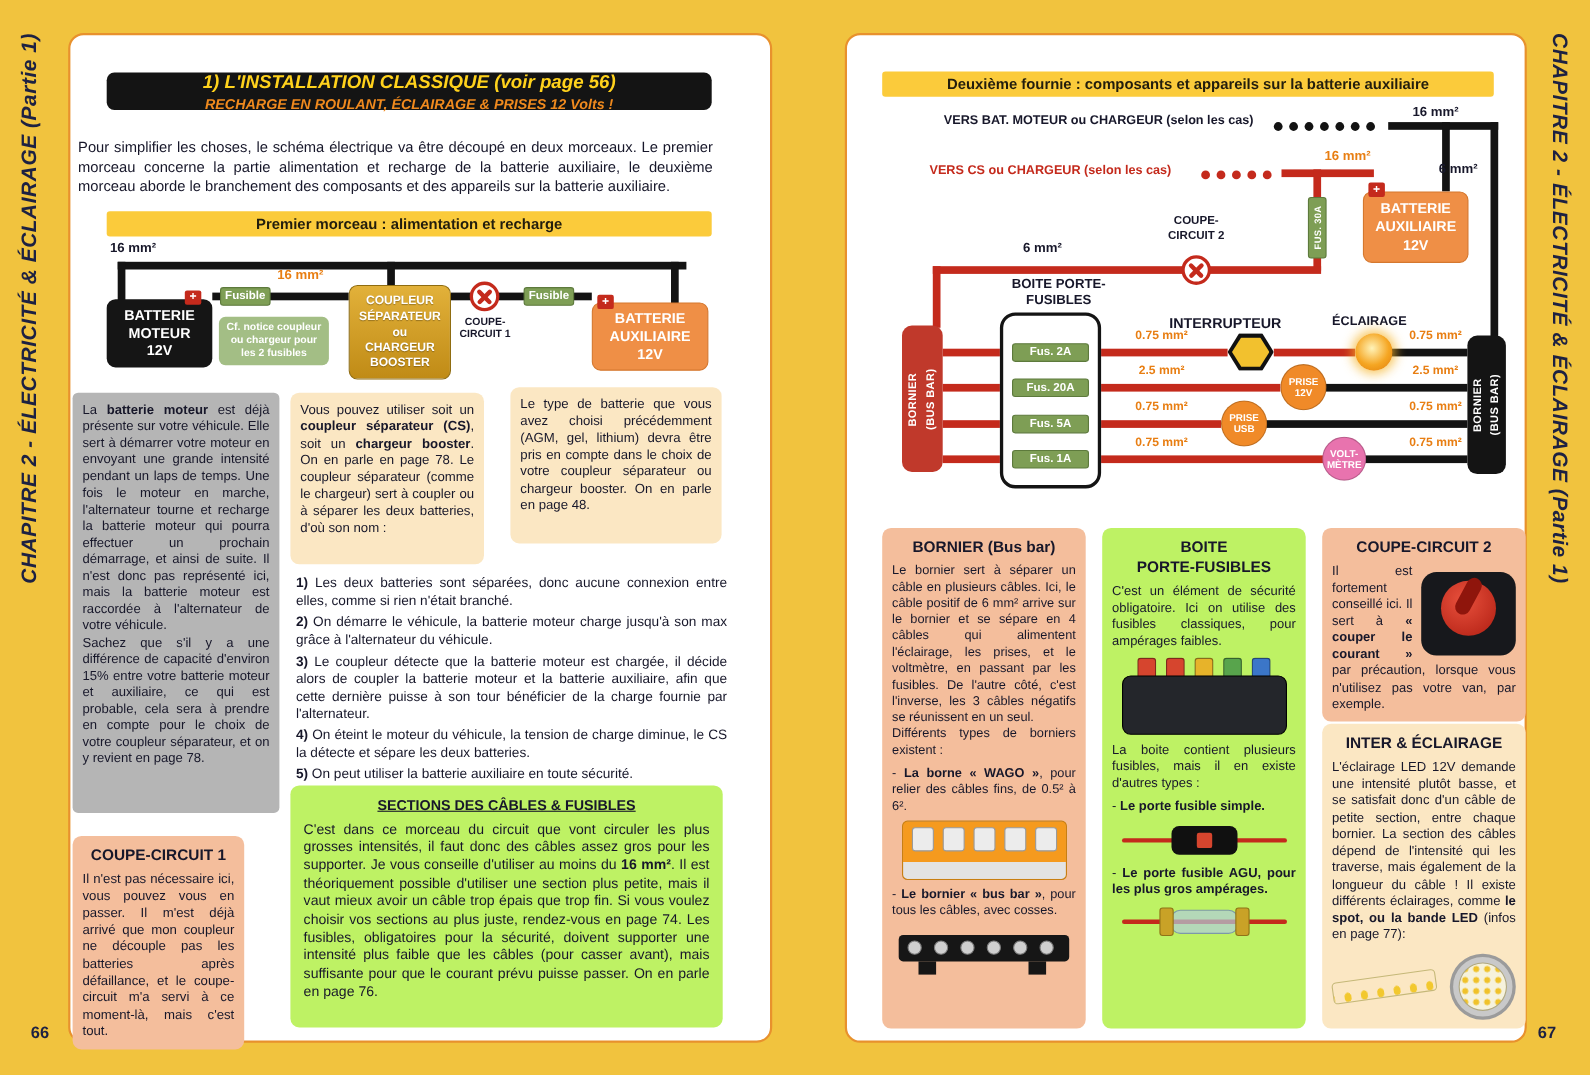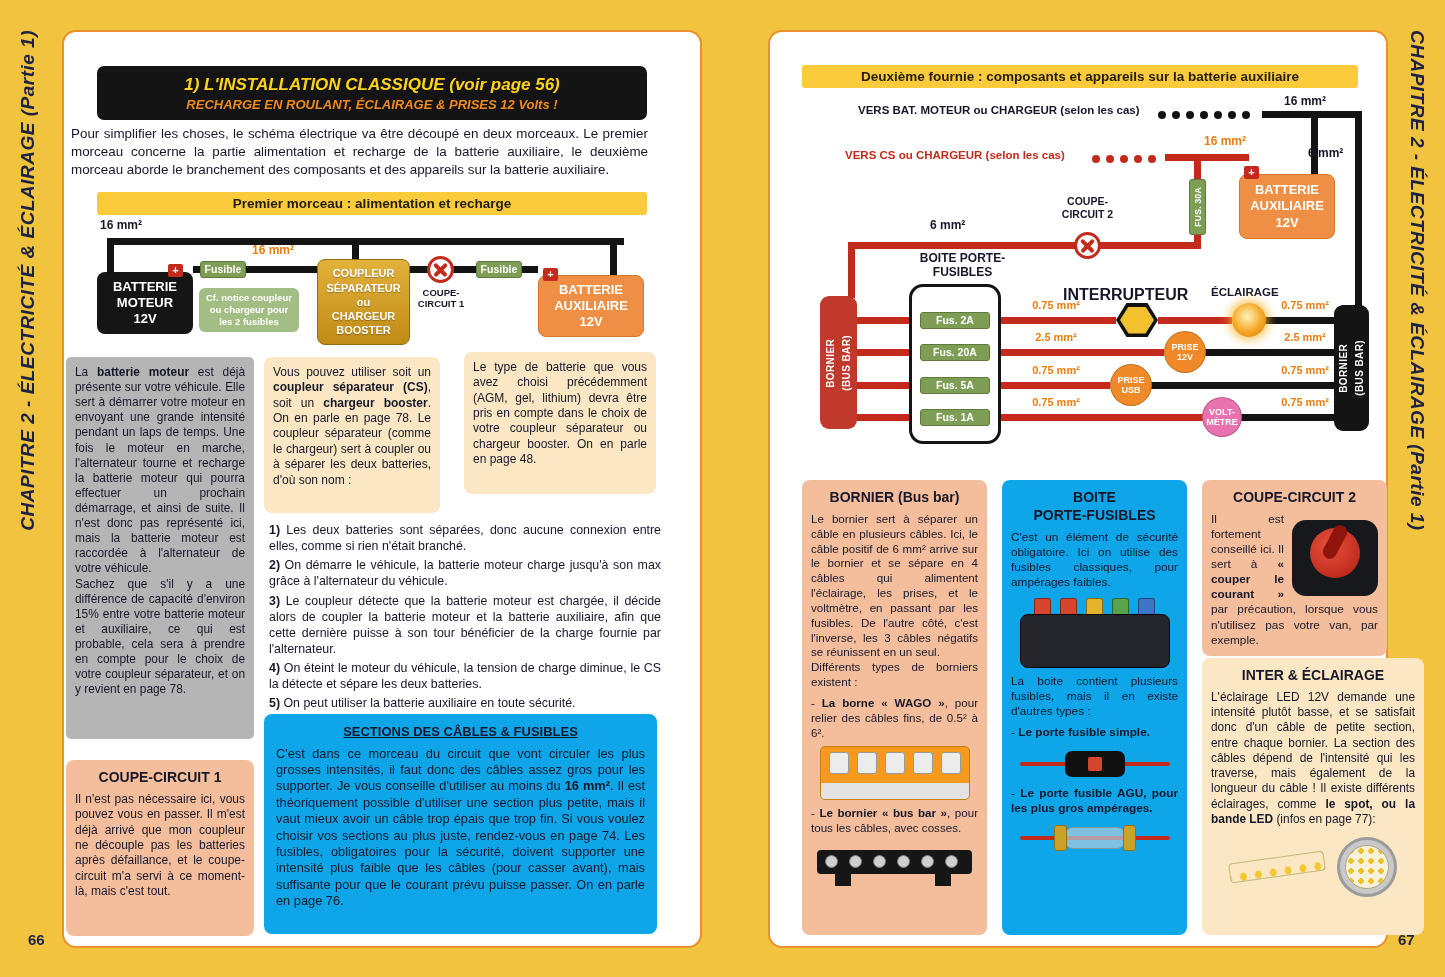--- a/index.html
+++ b/index.html
@@ -12,21 +12,21 @@
 
   
   .page { position:absolute; background:#fff; border:2px solid #E8912D; border-radius:14px; }
   .spine { position:absolute; width:52px; height:505px; top:28px; display:flex; align-items:center; justify-content:center; }
   .spine span { writing-mode:vertical-rl; font-weight:bold; font-style:italic; font-size:19px; color:#1d2142; letter-spacing:.5px; }
   .spine-left { left:2px; } .spine-left span { transform:rotate(180deg); }
   .spine-right { right:2px; }
   .pagenum { position:absolute; font-weight:800; font-size:15px; color:#1d2142; }
 
   
-  .hdr { position:absolute; left:33px; top:34px; width:550px; height:54px; background:#141414; border-radius:7px;
+  .hdr { position:absolute; left:33px; top:34px; width:550px; height:34px; background:#141414; border-radius:7px;
          display:flex; flex-direction:column; align-items:center; justify-content:center;text-align:center; }
   .hdr-title { color:#FFD21C; font-weight:800; font-style:italic; font-size:17px; }
   .hdr-sub   { color:#F08A1E; font-weight:800; font-style:italic; font-size:13px; margin-top:2px; }
   .intro { position:absolute; left:7px; top:93px; width:577px; font-size:13.4px; line-height:1.33; }
   .banner { position:absolute; height:23px; background:#FBCB3B; border-radius:3px; color:#221d0d;
             font-weight:800; font-size:13.5px; text-align:center; line-height:23px; }
 
   
   .wire { position:absolute; background:#131313; z-index:0; }
   .wire.red { background:#C42A1C; }
@@ -71,21 +71,21 @@
           box-shadow:0 0 10px 3px rgba(245,180,40,.75); }
   .dev { position:absolute; border-radius:50%; color:#fff; font-weight:800; font-size:9px; line-height:1.15;
          display:flex; align-items:center; justify-content:center; text-align:center; z-index:2; border:1px solid rgba(0,0,0,.2); }
   .dev-orange { background:#F08A28; } .dev-pink { background:#E873AE; }
 
   
   .colbox { position:absolute; border-radius:8px; padding:8px 9px; font-size:12px; line-height:1.28; color:#17172a; }
   .gray   { background:#B5B5B5; border-radius:5px; font-size:11.9px; line-height:1.27; }
   .cream  { background:#FBE7C3; }
   .salmon { background:#F4BE9C; }
-  .green  { background:#0ea5e9; }
+  .green  { background:#bef264; }
   .boxtitle { font-weight:800; font-size:14px; text-align:center; margin:1px 0 5px; }
   .steps { position:absolute; font-size:12.4px; line-height:1.3; }
   .steps p { margin-bottom:3px; }
   .stepn { font-weight:800; }
   .colp { margin-bottom:6px; }
 
   
   .img-wago { position:relative; width:150px; height:54px; margin:6px auto;
               background:linear-gradient(180deg,#F59A1E 0 70%, #e3e3e3 70% 100%); border:1px solid #c87f12; border-radius:5px; }
   .img-wago i { position:absolute; top:5px; width:20px; height:22px; background:#ececec; border:1px solid #9a9a9a; border-radius:3px; }
@@ -188,21 +188,21 @@
     <div class="colbox cream just" style="left:400px;top:320px;width:192px;min-height:142px;">Le type de batterie que vous avez choisi précédemment (AGM, gel, lithium) devra être pris en compte dans le choix de votre coupleur séparateur ou chargeur booster. On en parle en page 48.</div>
 
     <div class="steps" style="left:205px;top:490px;width:392px;">
       <p class="just"><span class="stepn">1)</span> <span>Les deux batteries sont séparées, donc aucune connexion entre elles, comme si rien n'était branché.</span></p>
       <p class="just"><span class="stepn">2)</span> <span>On démarre le véhicule, la batterie moteur charge jusqu'à son max grâce à l'alternateur du véhicule.</span></p>
       <p class="just"><span class="stepn">3)</span> <span>Le coupleur détecte que la batterie moteur est chargée, il décide alors de coupler la batterie moteur et la batterie auxiliaire, afin que cette dernière puisse à son tour bénéficier de la charge fournie par l'alternateur.</span></p>
       <p class="just"><span class="stepn">4)</span> <span>On éteint le moteur du véhicule, la tension de charge diminue, le CS la détecte et sépare les deux batteries.</span></p>
       <p class="just"><span class="stepn">5)</span> <span>On peut utiliser la batterie auxiliaire en toute sécurité.</span></p>
     </div>
 
-    <div class="colbox salmon" style="left:2px;top:728px;width:188px;min-height:176px;">
+    <div class="colbox salmon" style="left:2px;top:728px;width:156px;min-height:176px;">
       <div class="boxtitle">COUPE-CIRCUIT 1</div>
       <p class="just">Il n'est pas nécessaire ici, vous pouvez vous en passer. Il m'est déjà arrivé que mon coupleur ne découple pas les batteries après défaillance, et le coupe-circuit m'a servi à ce moment-là, mais c'est tout.</p>
     </div>
 
     <div class="colbox green" style="left:200px;top:682px;width:393px;min-height:220px;font-size:12.8px;padding:9px 12px;">
       <div class="boxtitle" style="font-size:13px;text-decoration:underline;">SECTIONS DES CÂBLES &amp; FUSIBLES</div>
       <p class="just"><span>C'est dans ce morceau du circuit que vont circuler les plus grosses intensités, il faut donc des câbles assez gros pour les supporter. Je vous conseille d'utiliser au moins du </span><span class="b">16 mm²</span><span>. Il est théoriquement possible d'utiliser une section plus petite, mais il vaut mieux avoir un câble trop épais que trop fin. Si vous voulez choisir vos sections au plus juste, rendez-vous en page 74. Les fusibles, obligatoires pour la sécurité, doivent supporter une intensité plus faible que les câbles (pour casser avant), mais suffisante pour que le courant prévu puisse passer. On en parle en page 76.</span></p>
     </div>
   </div>
 
@@ -267,21 +267,21 @@
     <div class="wire red" style="left:87px;top:317px;width:52px;height:7px;"></div>
     <div class="wire red" style="left:87px;top:350px;width:52px;height:7px;"></div>
     <div class="wire red" style="left:87px;top:382px;width:52px;height:7px;"></div>
 
     <div class="fusebox" style="left:139px;top:252px;width:92px;height:160px;"></div>
     <div class="fusechip" style="left:150px;top:280px;width:70px;">Fus. 2A</div>
     <div class="fusechip" style="left:150px;top:312px;width:70px;">Fus. 20A</div>
     <div class="fusechip" style="left:150px;top:345px;width:70px;">Fus. 5A</div>
     <div class="fusechip" style="left:150px;top:377px;width:70px;">Fus. 1A</div>
 
-    <div class="dlbl" style="left:293px;top:254px;font-size:16px;">INTERRUPTEUR</div>
+    <div class="dlbl" style="left:293px;top:254px;font-size:13px;">INTERRUPTEUR</div>
     <div class="dlbl" style="left:441px;top:254px;font-size:11.5px;">ÉCLAIRAGE</div>
     <div class="wire red" style="left:231px;top:285px;width:115px;height:7px;"></div>
     <div class="wire red" style="left:388px;top:285px;width:74px;height:7px;"></div>
     <div class="wire" style="left:494px;top:285px;width:70px;height:7px;"></div>
     <div class="hex" style="left:346px;top:271px;">
         <i></i>
       </div>
     <div class="lamp" style="left:462px;top:271px;"></div>
     <div class="dlbl orange ctr" style="left:246px;top:267px;width:80px;font-size:11px;">0.75 mm²</div>
     <div class="dlbl orange ctr" style="left:505px;top:267px;width:60px;font-size:11px;">0.75 mm²</div>
@@ -369,21 +369,21 @@
     <div class="colbox salmon" style="left:432px;top:448px;width:185px;min-height:168px;font-size:11.8px;">
       <div class="boxtitle">COUPE-CIRCUIT 2</div>
       <div class="img-switch">
         <div class="sw-base"></div>
           <div class="sw-knob"></div>
           <div class="sw-handle"></div>
       </div>
       <p class="just"><span>Il est fortement conseillé ici. Il sert à </span><span class="b">« couper le courant »</span><span> par précaution, lorsque vous n'utilisez pas votre van, par exemple.</span></p>
     </div>
 
-    <div class="colbox cream" style="left:432px;top:626px;width:222px;min-height:277px;font-size:11.9px;">
+    <div class="colbox cream" style="left:432px;top:626px;width:185px;min-height:277px;font-size:11.9px;">
       <div class="boxtitle">INTER &amp; ÉCLAIRAGE</div>
       <p class="just"><span>L'éclairage LED 12V demande une intensité plutôt basse, et se satisfait donc d'un câble de petite section, entre chaque bornier. La section des câbles dépend de l'intensité qui les traverse, mais également de la longueur du câble ! Il existe différents éclairages, comme </span><span class="b">le spot, ou la bande LED</span><span> (infos en page 77):</span></p>
       <div class="imgrow">
         <div class="img-ledstrip"></div>
         <div class="img-ledspot">
             <div class="spot-face"></div>
           </div>
       </div>
     </div>
   </div>

